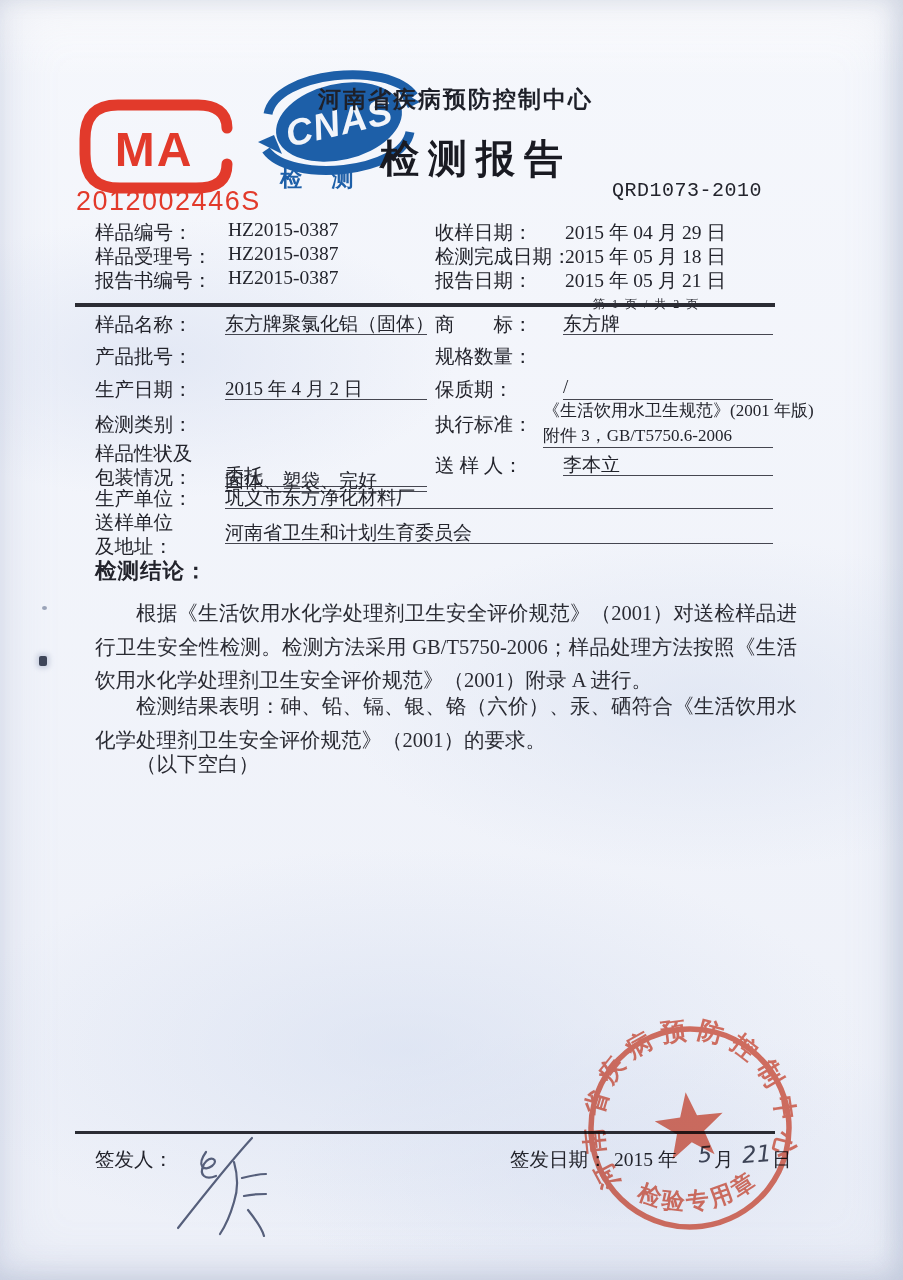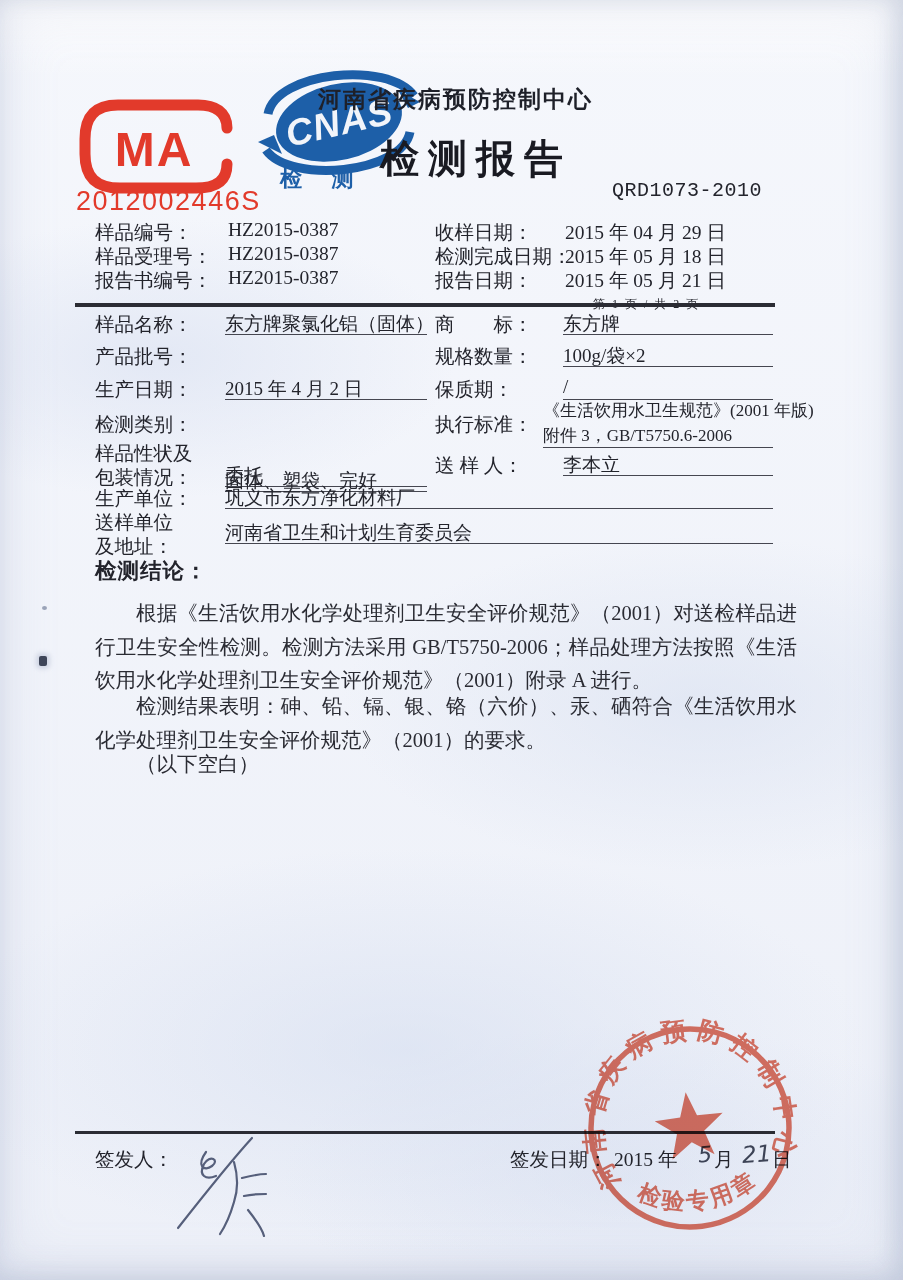--- a/index.html
+++ b/index.html
@@ -75,21 +75,20 @@
 
   <div class="abs rule" style="left:75px;top:303px;width:700px;height:3.5px;"></div>
 
   <div class="abs lbl" style="left:95px;top:311px;">样品名称：</div>
   <div class="abs u sv" style="left:225px;top:311px;width:202px;">东方牌聚氯化铝（固体）</div>
   <div class="abs lbl" style="left:435px;top:311px;">商　　标：</div>
   <div class="abs u sv" style="left:563px;top:311px;width:210px;">东方牌</div>
 
   <div class="abs lbl" style="left:95px;top:343px;">产品批号：</div>
   <div class="abs lbl" style="left:435px;top:343px;">规格数量：</div>
-  <div class="abs u sv" style="left:563px;top:343px;width:210px;">100g/袋×2</div>
 
   <div class="abs lbl" style="left:95px;top:376px;">生产日期：</div>
   <div class="abs u sv" style="left:225px;top:376px;width:202px;">2015 年 4 月 2 日</div>
   <div class="abs lbl" style="left:435px;top:376px;">保质期：</div>
   <div class="abs u sv" style="left:563px;top:376px;width:210px;">/</div>
 
   <div class="abs lbl" style="left:95px;top:411px;">检测类别：</div>
   <div class="abs u sv" style="left:225px;top:427px;width:202px;margin-top:36px;">委托</div>
   <div class="abs lbl" style="left:435px;top:411px;">执行标准：</div>
   <div class="abs" style="left:543px;top:399px;font-size:17px;white-space:nowrap;">《生活饮用水卫生规范》(2001 年版)</div>

